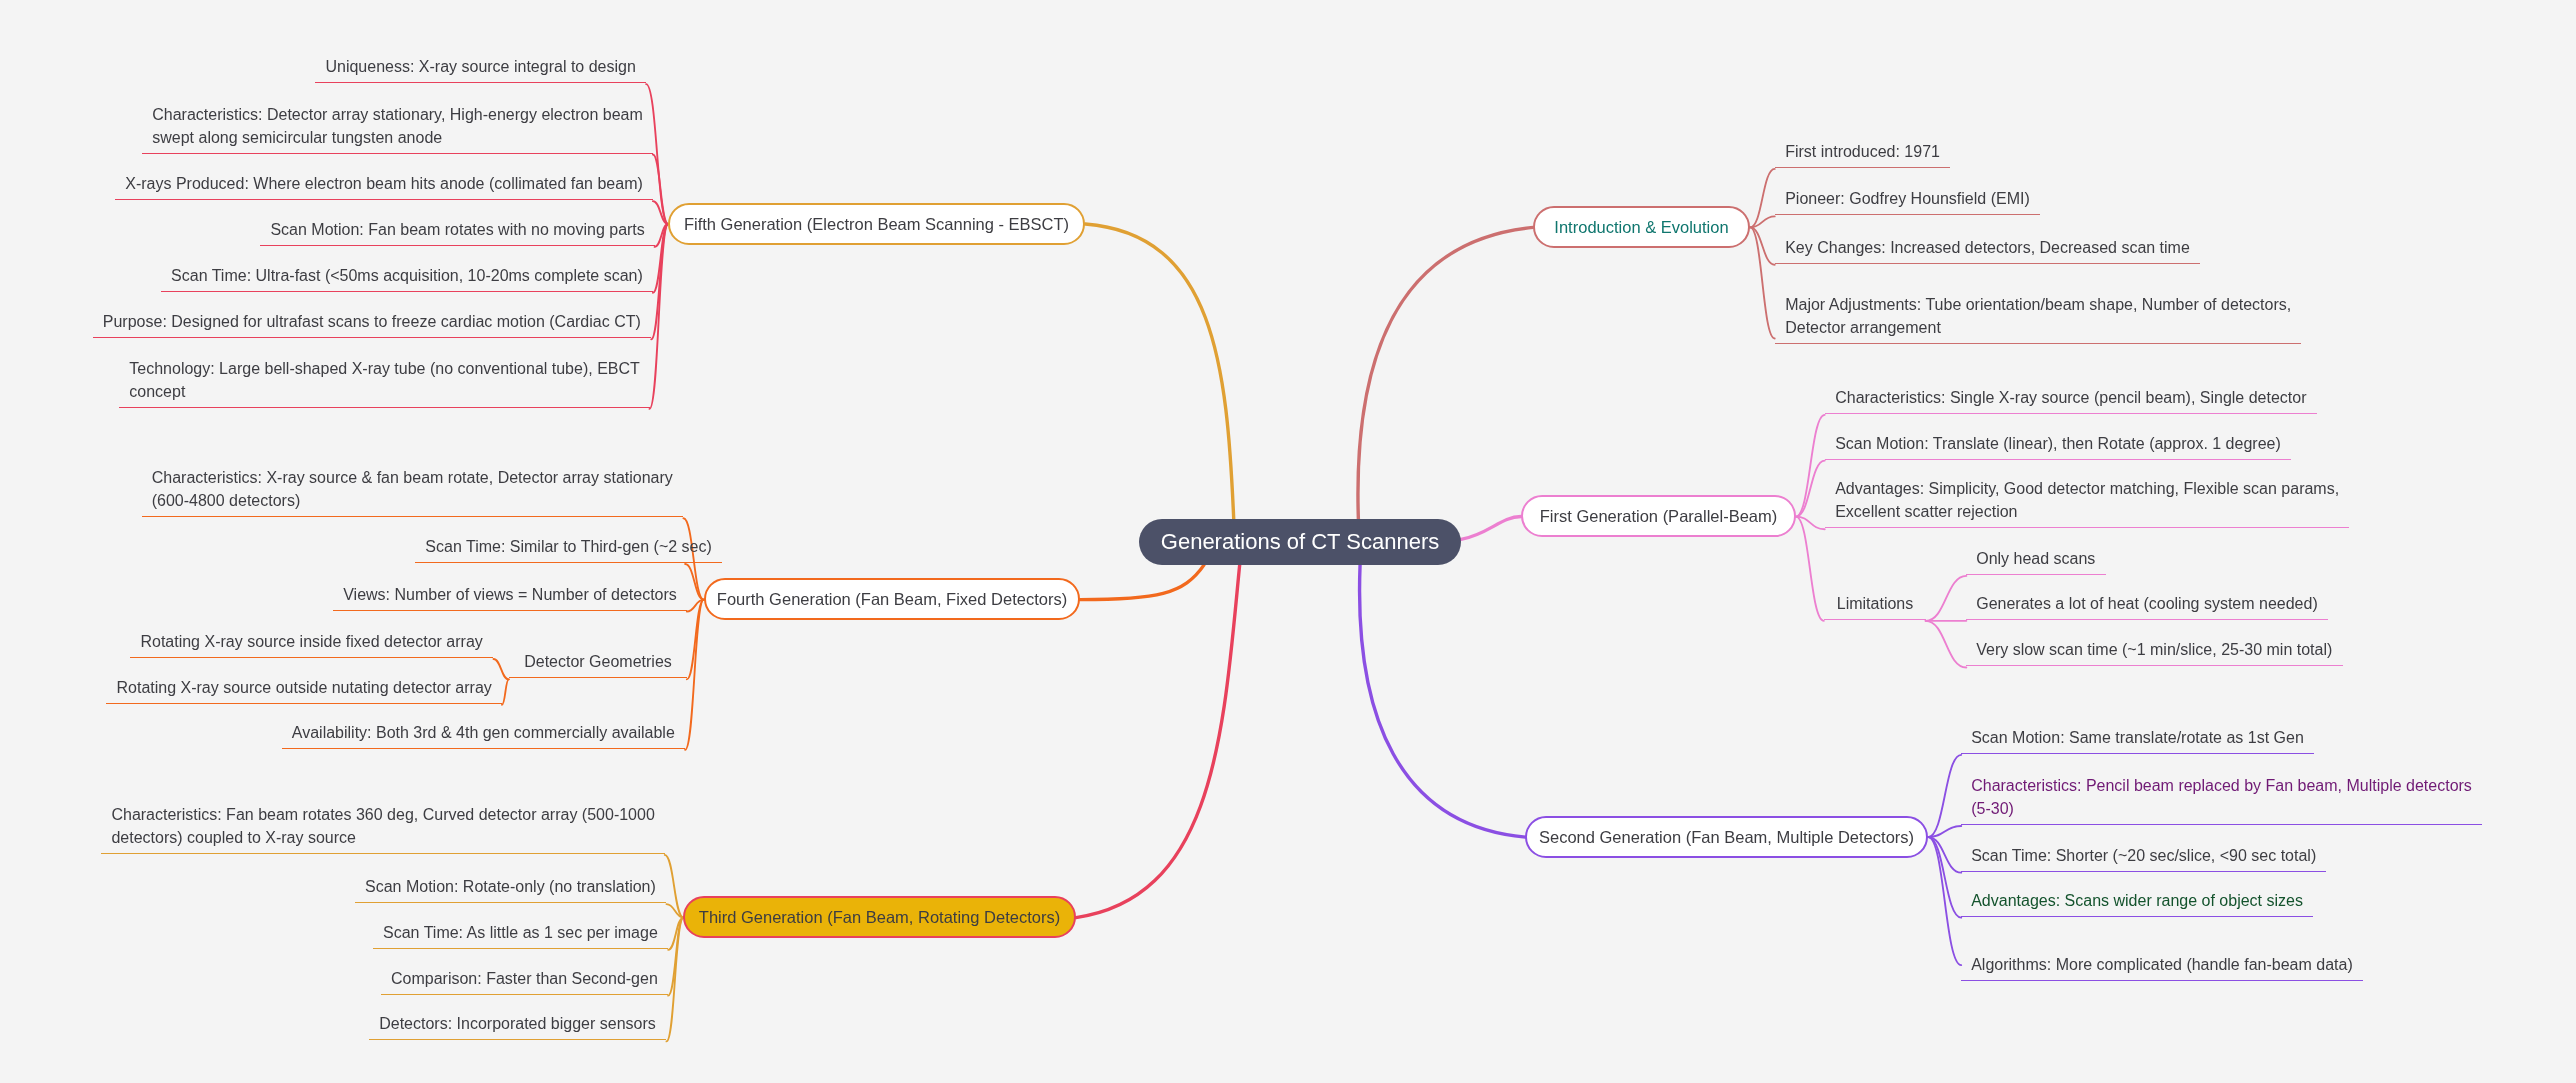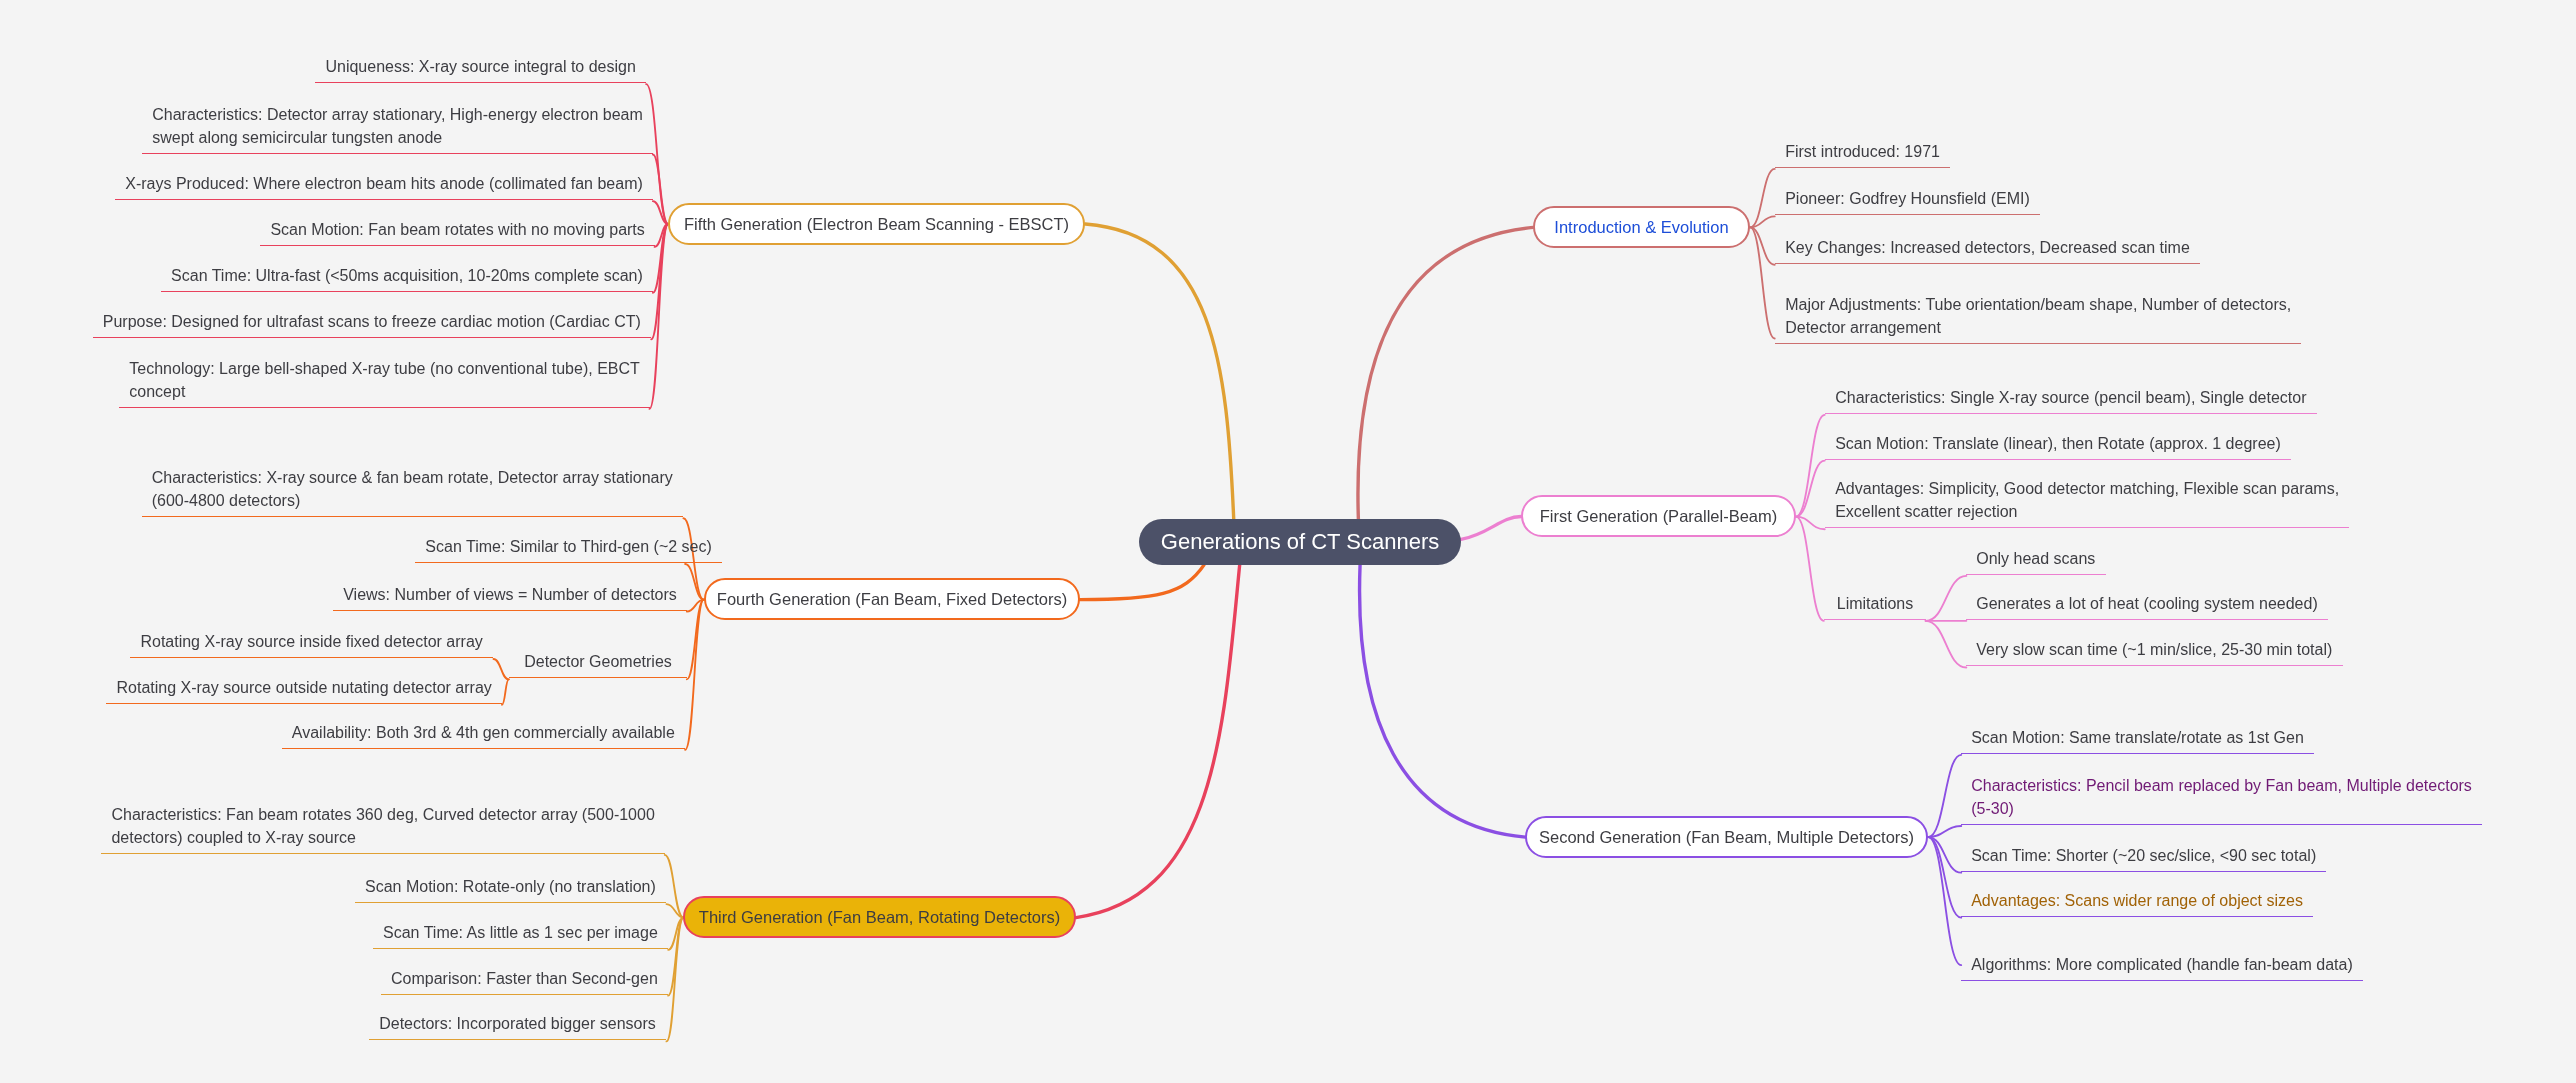--- a/index.html
+++ b/index.html
@@ -57,21 +57,21 @@
       <path d="M 1455 612 C 1447 430, 1432 276, 1280 264" fill="none" stroke="#e0a033" stroke-width="4" stroke-linecap="round"></path>
       <path d="M 788 264 C 775 264, 775 99, 762 99" fill="none" stroke="#e8415c" stroke-width="2.2" stroke-linecap="round"></path>
       <path d="M 788 264 C 779 264, 779 182, 770 182" fill="none" stroke="#e8415c" stroke-width="2.2" stroke-linecap="round"></path>
       <path d="M 788 264 C 779 264, 779 237, 770 237" fill="none" stroke="#e8415c" stroke-width="2.2" stroke-linecap="round"></path>
       <path d="M 788 264 C 780 264, 780 291, 772 291" fill="none" stroke="#e8415c" stroke-width="2.2" stroke-linecap="round"></path>
       <path d="M 788 264 C 779 264, 779 345, 770 345" fill="none" stroke="#e8415c" stroke-width="2.2" stroke-linecap="round"></path>
       <path d="M 788 264 C 778 264, 778 400, 768 400" fill="none" stroke="#e8415c" stroke-width="2.2" stroke-linecap="round"></path>
       <path d="M 788 264 C 777 264, 777 482, 766 482" fill="none" stroke="#e8415c" stroke-width="2.2" stroke-linecap="round"></path>
     </svg>
 <div class="root" style="left: 1139px; top: 519px; width: 322px; height: 46px; background: rgb(76, 81, 104); color: rgb(255, 255, 255);">Generations of CT Scanners</div>
-    <div class="node" style="left: 1533px; top: 206px; width: 217px; height: 42px; border-color: rgb(204, 111, 111); background: rgb(255, 255, 255); color: #1d4ed8;">Introduction &amp; Evolution</div>
+    <div class="node" style="left: 1533px; top: 206px; width: 217px; height: 42px; border-color: rgb(204, 111, 111); background: rgb(255, 255, 255); color: #0f766e;">Introduction &amp; Evolution</div>
     <div class="leaf" style="border-bottom-color: rgb(204, 111, 111); color: rgb(61, 61, 66); top: 140px; left: 1775px;">
       <div>First introduced: 1971</div>
     </div>
     <div class="leaf" style="border-bottom-color: rgb(204, 111, 111); color: rgb(61, 61, 66); top: 187px; left: 1775px;">
       <div>Pioneer: Godfrey Hounsfield (EMI)</div>
     </div>
     <div class="leaf" style="border-bottom-color: rgb(204, 111, 111); color: rgb(61, 61, 66); top: 236px; left: 1775px;">
       <div>Key Changes: Increased detectors, Decreased scan time</div>
     </div>
     <div class="leaf" style="border-bottom-color: rgb(204, 111, 111); color: rgb(61, 61, 66); top: 287px; left: 1775px; margin-top: 6px;">
@@ -105,21 +105,21 @@
     <div class="leaf" style="border-bottom-color: rgb(139, 79, 227); color: rgb(61, 61, 66); top: 726px; left: 1961px;">
       <div>Scan Motion: Same translate/rotate as 1st Gen</div>
     </div>
     <div class="leaf" style="border-bottom-color: rgb(139, 79, 227); color: #701a75; top: 774px; left: 1961px;">
       <div>Characteristics: Pencil beam replaced by Fan beam, Multiple detectors</div>
       <div>(5-30)</div>
     </div>
     <div class="leaf" style="border-bottom-color: rgb(139, 79, 227); color: rgb(61, 61, 66); top: 844px; left: 1961px;">
       <div>Scan Time: Shorter (~20 sec/slice, &lt;90 sec total)</div>
     </div>
-    <div class="leaf" style="border-bottom-color: rgb(139, 79, 227); color: #a16207; top: 889px; left: 1961px;">
+    <div class="leaf" style="border-bottom-color: rgb(139, 79, 227); color: #14532d; top: 889px; left: 1961px;">
       <div>Advantages: Scans wider range of object sizes</div>
     </div>
     <div class="leaf" style="border-bottom-color: rgb(139, 79, 227); color: rgb(61, 61, 66); top: 953px; left: 1961px;">
       <div>Algorithms: More complicated (handle fan-beam data)</div>
     </div>
     <div class="node" style="left: 683px; top: 896px; width: 393px; height: 42px; border-color: rgb(232, 65, 92); background: #eab308; color: rgb(61, 61, 66);">Third Generation (Fan Beam, Rotating Detectors)</div>
     <div class="leaf" style="border-bottom-color: rgb(224, 160, 51); color: rgb(61, 61, 66); top: 803px; right: 1911px;">
       <div>Characteristics: Fan beam rotates 360 deg, Curved detector array (500-1000</div>
       <div>detectors) coupled to X-ray source</div>
     </div>

